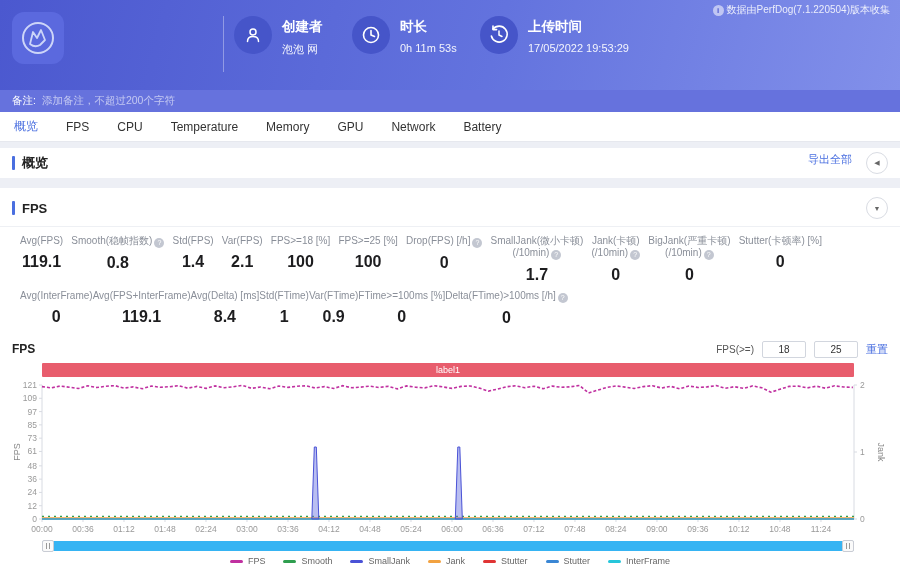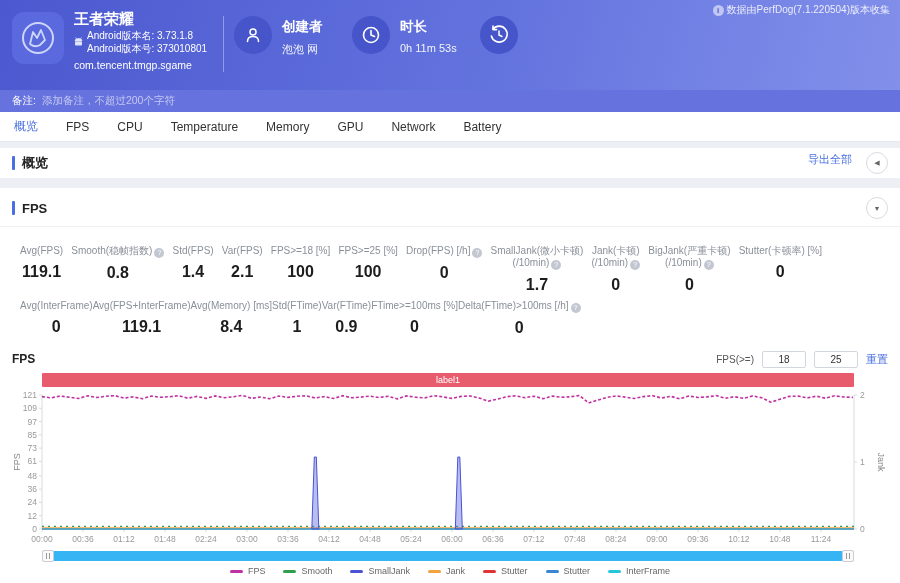--- a/index.html
+++ b/index.html
@@ -52,21 +52,21 @@
   .sec-right { margin-left:auto; display:flex; align-items:flex-start; gap:14px; }
   .link { color:#4a6fe0; font-size:11px; cursor:pointer; }
   .circ-btn { width:22px; height:22px; border-radius:50%; border:1px solid #d9dce3; background:#fff;
     display:flex; align-items:center; justify-content:center; font-size:7px; color:#666; cursor:pointer; }
 
   
   .fps-card { background:#fff; flex:1 1 auto; display:flex; flex-direction:column; padding:8px 12px 0; }
   .fps-title-row { display:flex; align-items:center; height:24px; }
   .card-divider { height:1px; background:#eef0f4; margin:6px -12px 0; }
 
-  .metrics-row { display:flex; margin-top:18px; }
+  .metrics-row { display:flex; margin-top:8px; }
   .metrics-row.r1 { justify-content:space-between; padding:0 8px; margin-right:58px; }
   .metrics-row.r2 { padding:0 8px; margin-top:6px; }
   .metric { text-align:center; }
   .m-label { font-size:10px; color:#8a8f99; line-height:12px; white-space:nowrap; }
   .m-value { font-size:16px; font-weight:bold; color:#1d1d1f; margin-top:6px; }
   .q-icon { display:inline-flex; width:10px; height:10px; border-radius:50%; background:#c3c7d1; color:#fff;
     font-size:7px; align-items:center; justify-content:center; margin-left:2px; vertical-align:-1px; }
 
   .chart-header { display:flex; align-items:center; margin-top:12px; height:20px; }
   .chart-title { font-size:12px; font-weight:bold; color:#222; }
@@ -98,34 +98,20 @@
       <span>数据由PerfDog(7.1.220504)版本收集</span>
     </div>
 
     <div class="app-block">
       <div class="app-icon">
         <svg width="40" height="40" viewBox="0 0 40 40">
           <circle cx="20" cy="20" r="15" fill="none" stroke="#cdd5f8" stroke-width="2"></circle>
           <path d="M12 26 L15 14 L19 20 L23 12 L27 22 L22 27 Q17 30 12 26 Z" fill="none" stroke="#cdd5f8" stroke-width="1.8" stroke-linejoin="round"></path>
         </svg>
       </div>
-      <div class="app-meta">
-        <div class="app-name">王者荣耀</div>
-        <div class="android-row">
-          <svg width="9" height="10" viewBox="0 0 9 10">
-            <path d="M1 4 Q1 1.5 4.5 1.5 Q8 1.5 8 4 Z M1.5 0.5 L2.4 1.6 M7.5 0.5 L6.6 1.6" stroke="#dfe4fb" stroke-width="0.8" fill="#dfe4fb"></path>
-            <rect x="1" y="4.6" width="7" height="4" rx="1" fill="#dfe4fb"></rect>
-          </svg>
-          <div>
-            <div>Android版本名: 3.73.1.8</div>
-            <div>Android版本号: 373010801</div>
-          </div>
-        </div>
-        <div class="pkg">com.tencent.tmgp.sgame</div>
-      </div>
     </div>
 
     <div class="vdiv"></div>
 
 
     <div class="hblock" style="width:118px">
       <div class="circle-ic">
         <svg width="18" height="18" viewBox="0 0 18 18">
           <circle cx="9" cy="6" r="3" fill="none" stroke="#fff" stroke-width="1.5"></circle>
           <path d="M3.5 15.5 Q3.5 10.5 9 10.5 Q14.5 10.5 14.5 15.5" fill="none" stroke="#fff" stroke-width="1.5" stroke-linecap="round"></path>
@@ -150,20 +136,24 @@
       </div>
     </div>
 
     <div class="hblock">
       <div class="circle-ic">
         <svg width="20" height="20" viewBox="0 0 20 20">
           <path d="M4 4 A8 8 0 1 1 2.4 11" fill="none" stroke="#fff" stroke-width="1.6" stroke-linecap="round"></path>
           <path d="M4 1 V4.6 H7.6" fill="none" stroke="#fff" stroke-width="1.6" stroke-linecap="round" stroke-linejoin="round"></path>
           <path d="M10 6 V10 L13 11.5" fill="none" stroke="#fff" stroke-width="1.5" stroke-linecap="round"></path>
         </svg>
+      </div>
+      <div>
+        <div class="hb-title">上传时间</div>
+        <div class="hb-sub">17/05/2022 19:53:29</div>
       </div>
     </div>
   </div>
 
   <div class="note-bar">
     <span class="note-label">备注:</span>
     <span class="note-placeholder">添加备注，不超过200个字符</span>
   </div>
 
   <div class="tabs">
@@ -257,21 +247,21 @@
     <div class="metrics-row r2">
         <div class="metric">
           <div class="m-label"><span>Avg(InterFrame)</span></div>
           <div class="m-value">0</div>
         </div>
         <div class="metric">
           <div class="m-label"><span>Avg(FPS+InterFrame)</span></div>
           <div class="m-value">119.1</div>
         </div>
         <div class="metric">
-          <div class="m-label"><span>Avg(Memory) [ms]</span></div>
+          <div class="m-label"><span>Avg(Delta) [ms]</span></div>
           <div class="m-value">8.4</div>
         </div>
         <div class="metric">
           <div class="m-label"><span>Std(FTime)</span></div>
           <div class="m-value">1</div>
         </div>
         <div class="metric">
           <div class="m-label"><span>Var(FTime)</span></div>
           <div class="m-value">0.9</div>
         </div>

